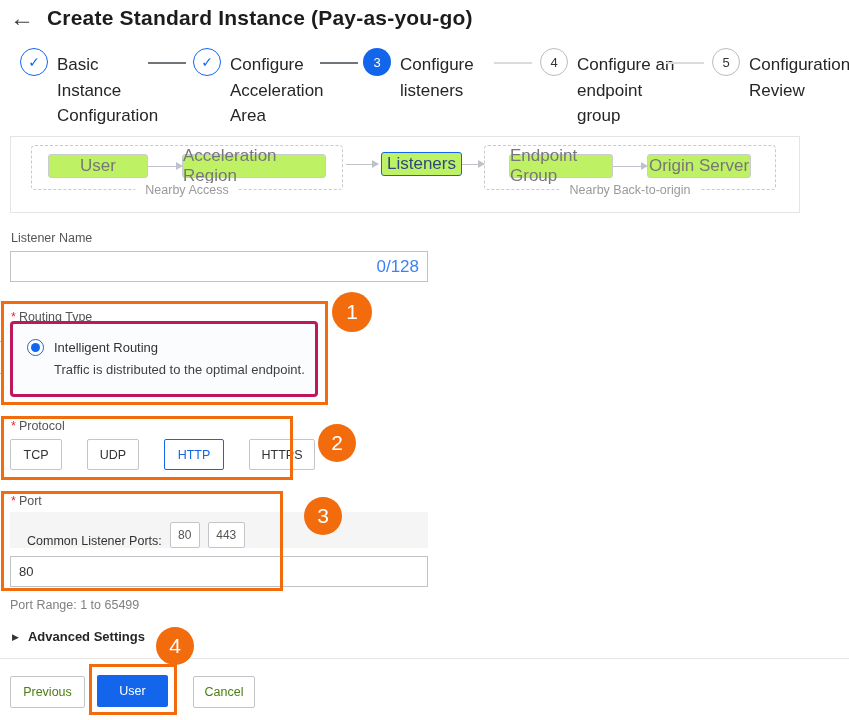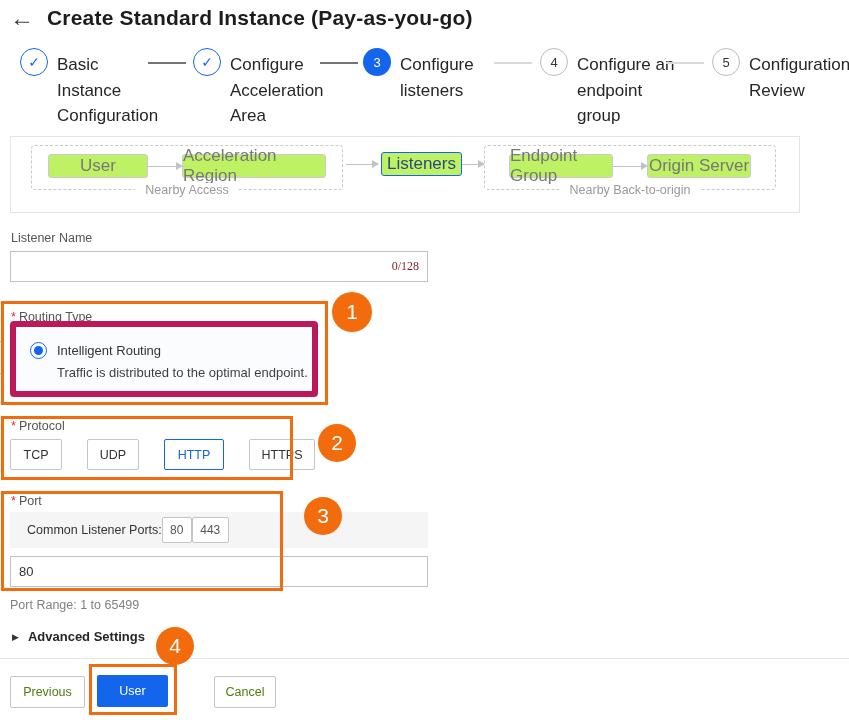--- a/index.html
+++ b/index.html
@@ -45,58 +45,58 @@
   .arrow.a1 { width:32px; margin:19px 3px 0 3px; }
   .arrow.a2 { width:22px; margin:19px 0 0 0; }
 
   
   .flabel { position:absolute; left:11px; font-size:12.5px; color:#555; }
   .req { color:#f5222d; margin-right:3px; }
   .text-input { position:absolute; left:10px; width:418px; height:31px; background:#fff;
     border:1px solid #bfc3c7; display:flex; align-items:center; padding:0 8px; }
   .text-input input { flex:1; border:none; outline:none; font-size:13px; color:#333;
     font-family:"Liberation Sans", sans-serif; background:transparent; }
-  .counter { color:#7f1d1d; font-size:12px;font-family:Liberation Serif, serif; }
+  .counter { color:#3b82f6; font-size:17px; }
 
   .routing-box { position:absolute; top:321px; left:10px; width:308px; height:76px;
-    border:6px solid #be185d; border-radius:4px; background:#fbfcfe; padding:15px 0 0 14px; }
+    border:3px solid #be185d; border-radius:4px; background:#fbfcfe; padding:15px 0 0 14px; }
   .radio-row { display:flex; gap:10px; }
   .radio { width:17px; height:17px; border:1px solid #1366EC; border-radius:50%;
     display:flex; align-items:center; justify-content:center; background:#fff; flex:0 0 17px; cursor:pointer; }
   .radio-dot { width:9px; height:9px; border-radius:50%; background:#1366EC; }
   .radio-title { font-size:13px; color:#333; padding-top:1px; }
   .radio-desc { font-size:13px; color:#3f3f3f; margin-top:7px; }
 
   .proto-row { position:absolute; top:439px; left:10px; display:flex; gap:25px; }
   .proto-btn { height:31px; border:1px solid #c2c6cb; border-radius:2px; background:#fff;
     color:#333; font-size:12.5px; display:flex; align-items:center; justify-content:center; cursor:pointer; }
   .proto-btn.selected { border:1px solid #1366EC; color:#1366EC; }
   .w-tcp{width:52px} .w-udp{width:52px} .w-http{width:60px} .w-https{width:66px}
 
   .port-common { position:absolute; top:512px; left:10px; width:418px; height:36px;
-    background:#f5f5f6; display:flex; align-items:center; padding-left:17px; 
+    background:#f5f5f6; display:flex; align-items:flex-end; padding-left:17px; gap:8px;
     font-size:12.5px; color:#333; }
   .chip { height:26px; background:#fff; border:1px solid #c2c6cb; border-radius:2px;
     color:#555; font-size:12px; display:flex; align-items:center; justify-content:center; cursor:pointer; }
   .chip.c80{width:30px} .chip.c443{width:37px}
   .hint { position:absolute; top:598px; left:10px; font-size:12.5px; color:#808080; }
 
   .advanced { position:absolute; top:629px; left:12px; display:flex; align-items:center;
     gap:9px; cursor:pointer; }
   .tri { font-size:9px; color:#333; }
   .adv-label { font-size:13px; color:#262626; font-weight:600; }
 
   
   .divider { position:absolute; top:658px; left:0; width:849px; height:1px; background:#e7e7e7; }
   .btn { position:absolute; height:32px; border-radius:2px; font-size:12.5px;
     display:flex; align-items:center; justify-content:center; cursor:pointer; }
   .btn.ghost { background:#fff; border:1px solid #c2c6cb; color:#4d7c0f; }
   .btn-prev { top:676px; left:10px; width:75px; }
   .btn-next { top:675px; left:97px; width:71px; background:#1366EC; color:#fff; }
-  .btn-cancel { top:676px; left:193px; width:62px;margin-left:21px; }
+  .btn-cancel { top:676px; left:193px; width:62px; }
 
   
   .ann { position:absolute; inset:0; pointer-events:none; z-index:10; }
   .ann-box { position:absolute; border:3px solid #F26B0C; }
   .ann-circle { position:absolute; width:38px; height:38px; border-radius:50%;
     background:#F26B0C; color:#fff; font-size:21px; display:flex; align-items:center;
     justify-content:center; }
   .box1 { left:1px; top:301px; width:327px; height:104px; }
   .circ1 { left:332px; top:292px; width:40px; height:40px; }
   .box2 { left:1px; top:416px; width:292px; height:64px; }

